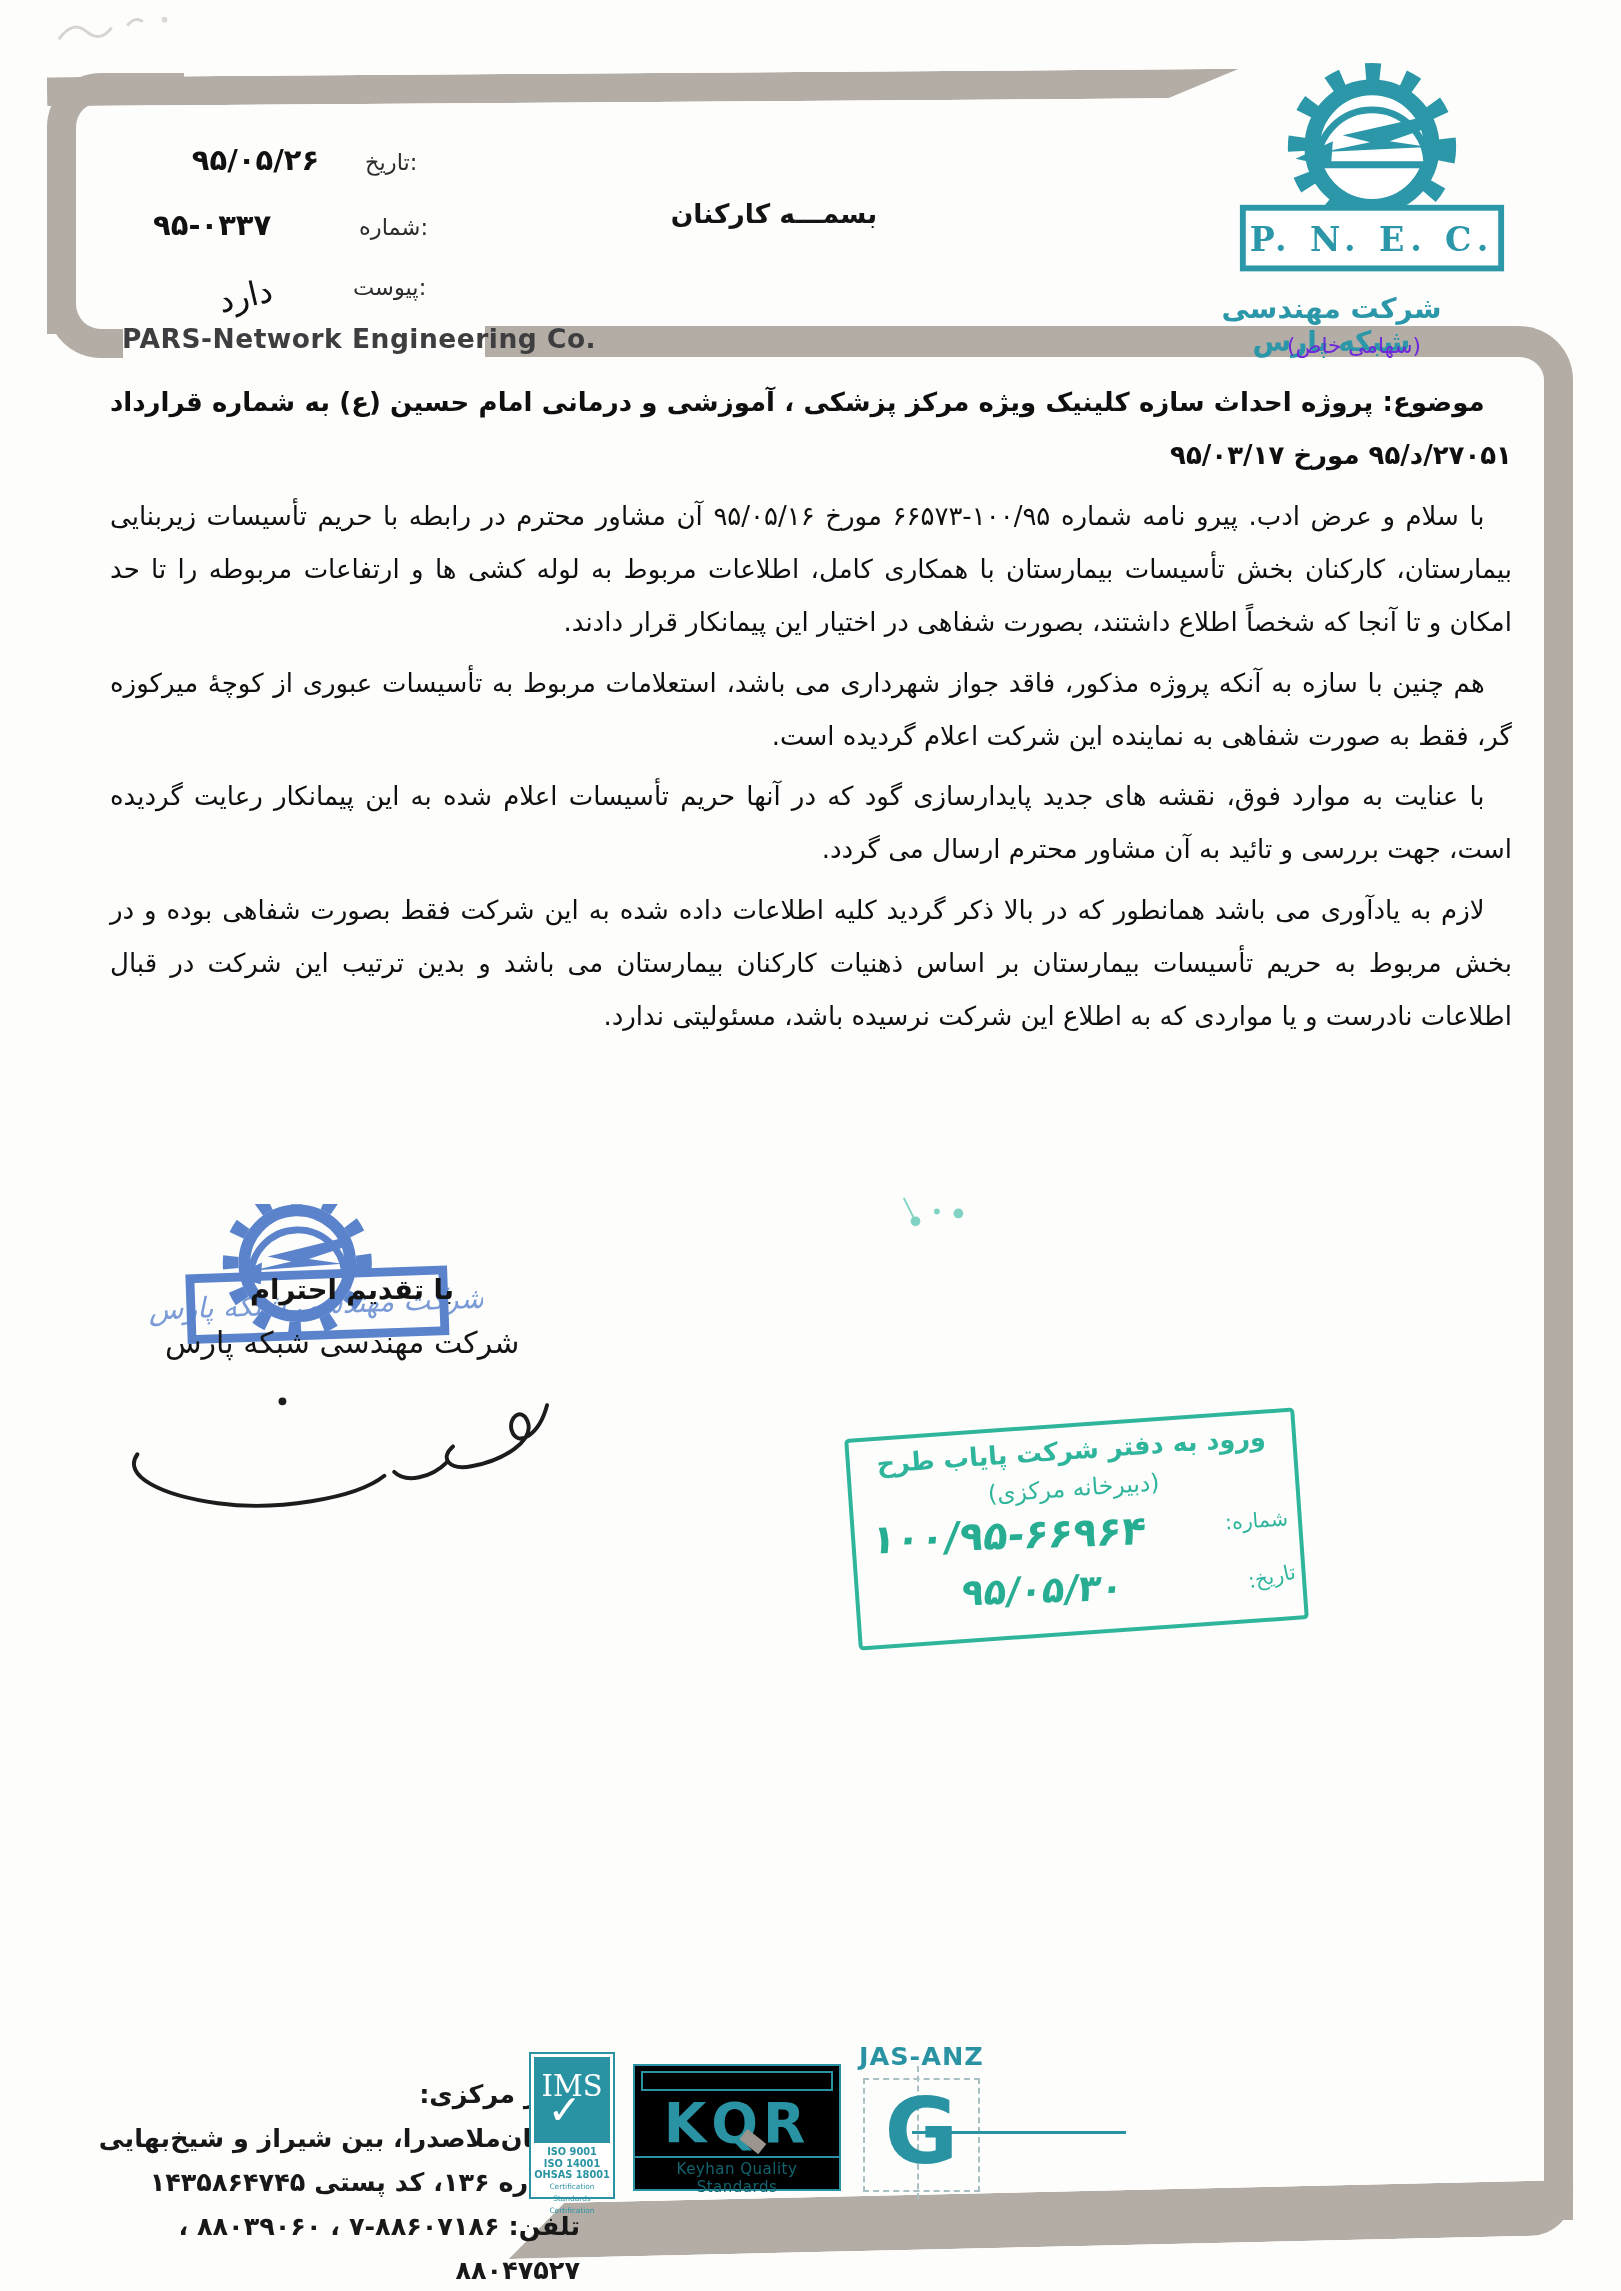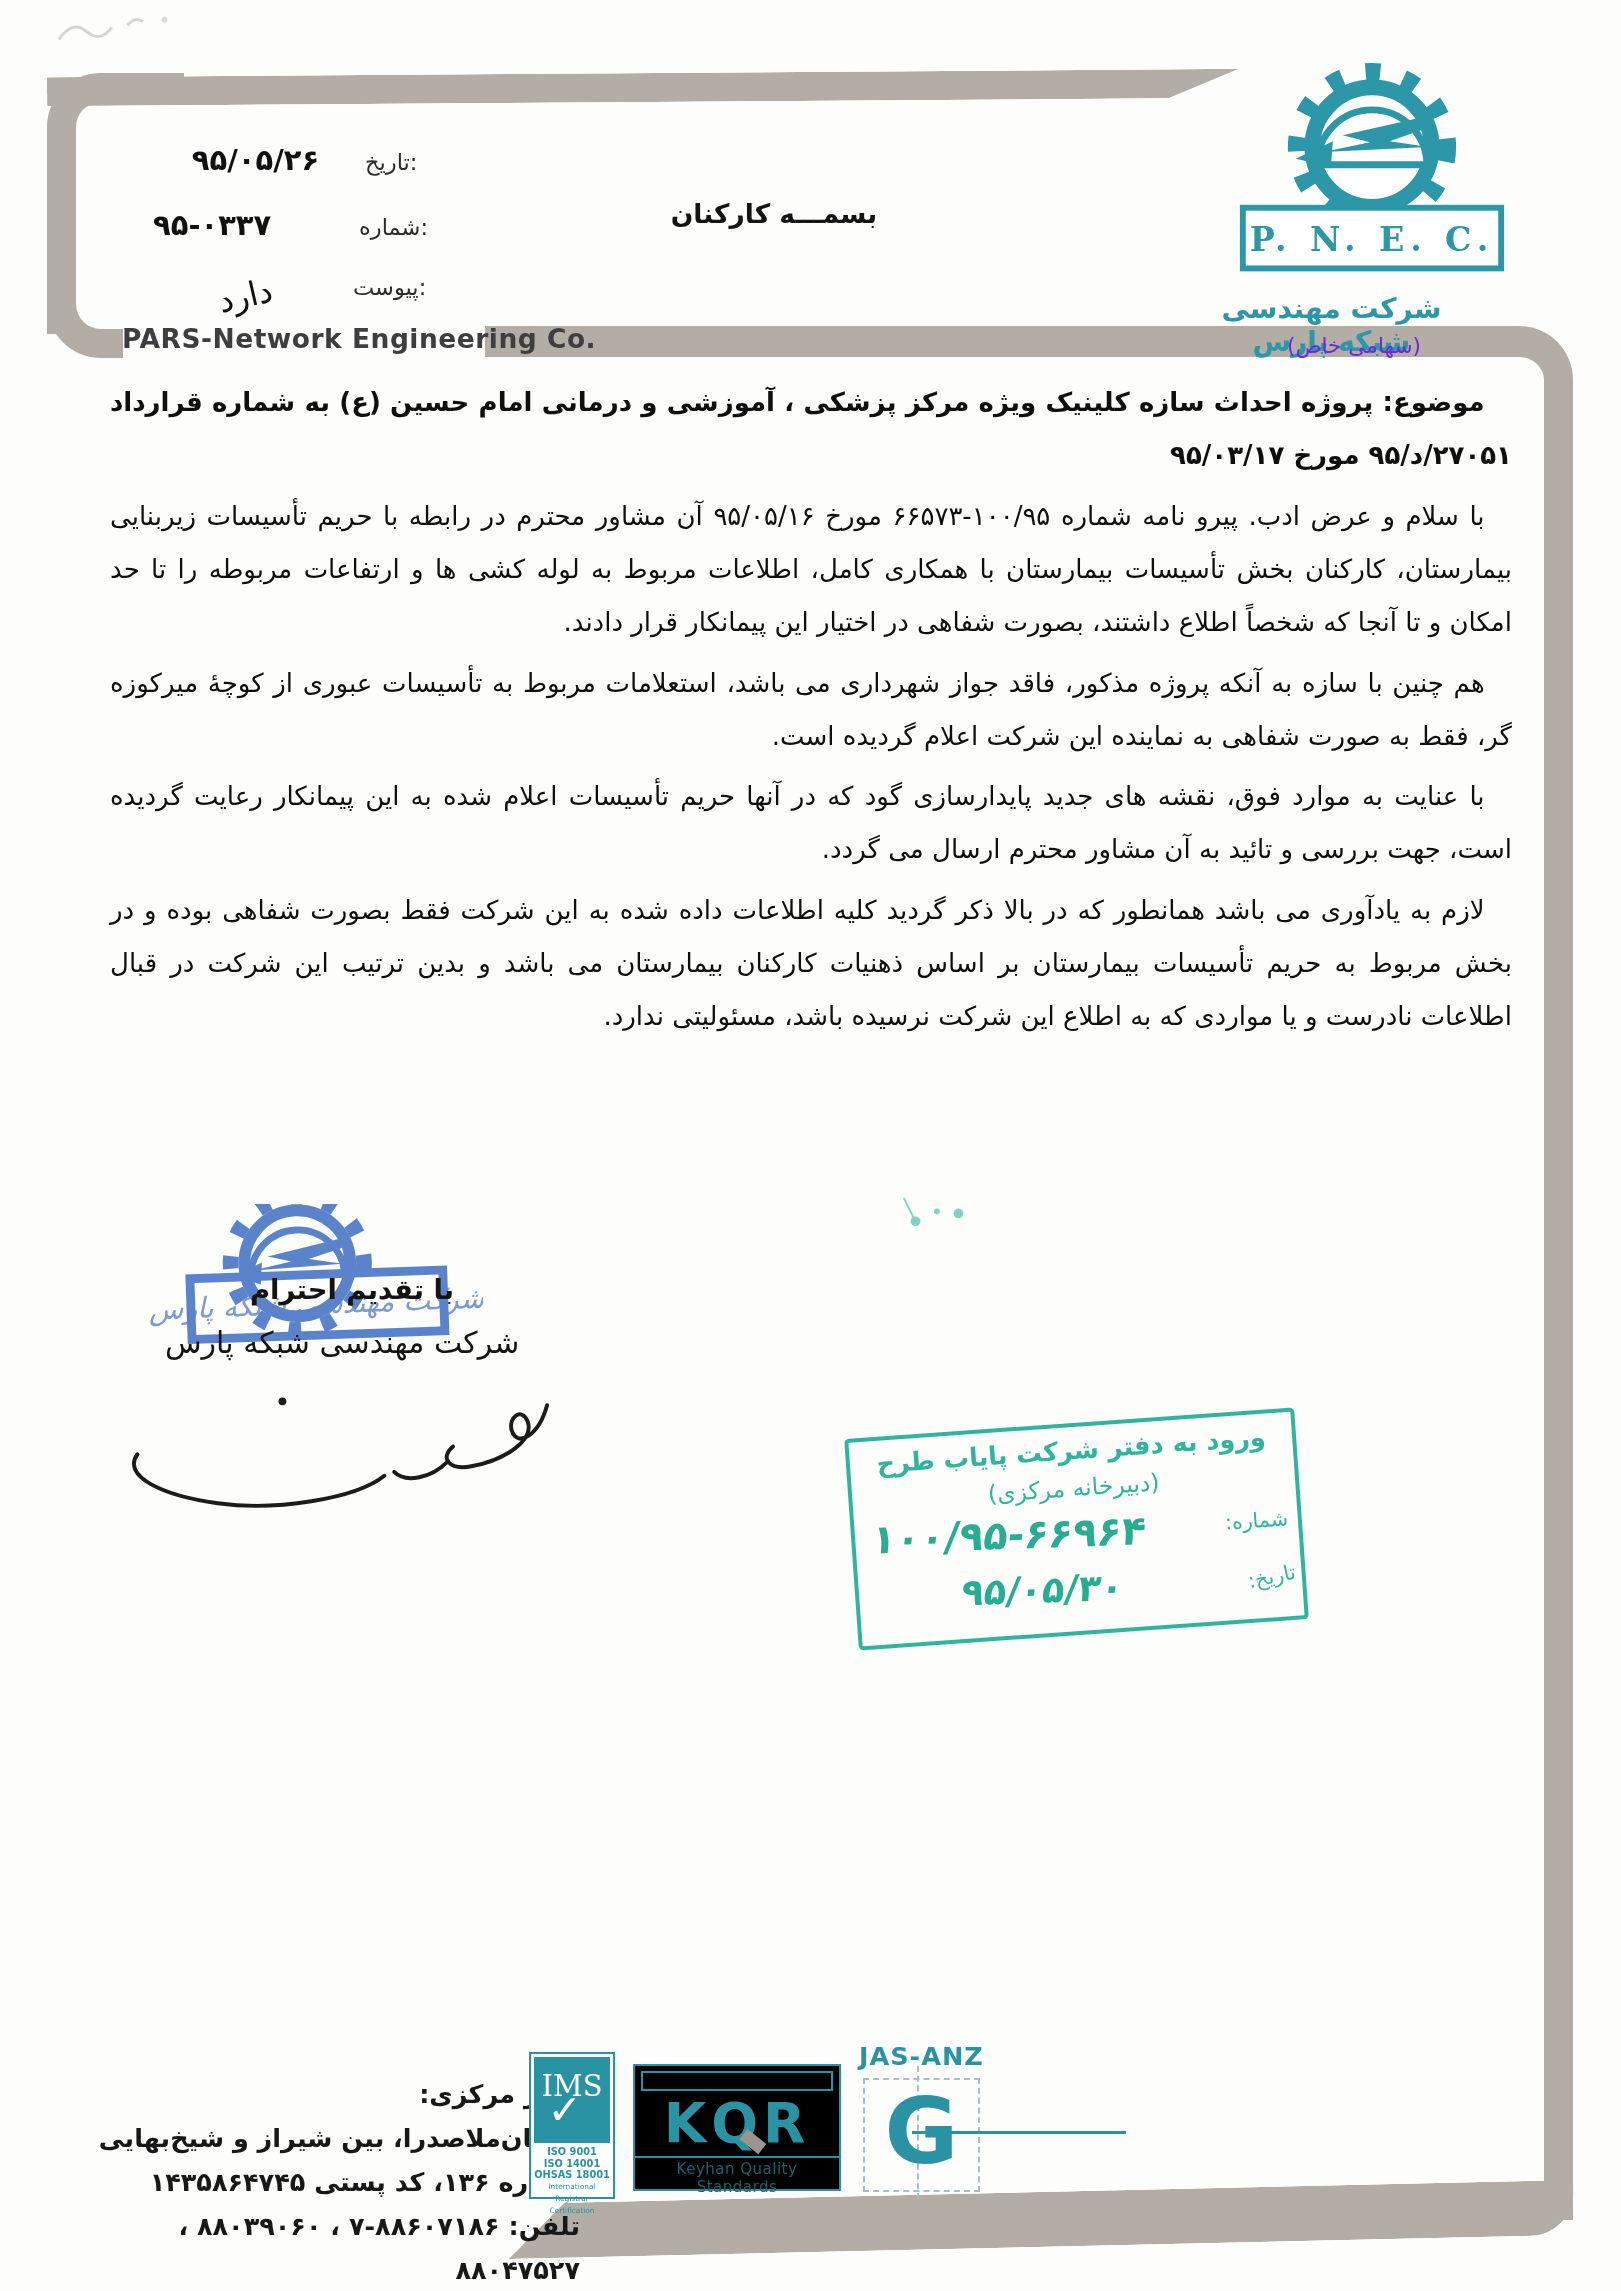--- a/index.html
+++ b/index.html
@@ -180,21 +180,21 @@
 
   <div class="abs logo-ims">
     <div class="ims-block">
       <div class="ims-title">IMS</div>
       <div class="ims-check">✓</div>
     </div>
     <div class="ims-lines">
       <div>ISO 9001</div>
       <div>ISO 14001</div>
       <div>OHSAS 18001</div>
-      <div class="small">International Registrar</div>
+      <div class="small">Certification Standards</div>
       <div class="small">Certification</div>
     </div>
   </div>
 
   <div class="abs logo-kqr">
     <div class="kqr-topband"></div>
     <div class="kqr-title">KQR</div>
     <div class="kqr-accent"></div>
     <div class="kqr-caption">Keyhan Quality Standards</div>
   </div>

